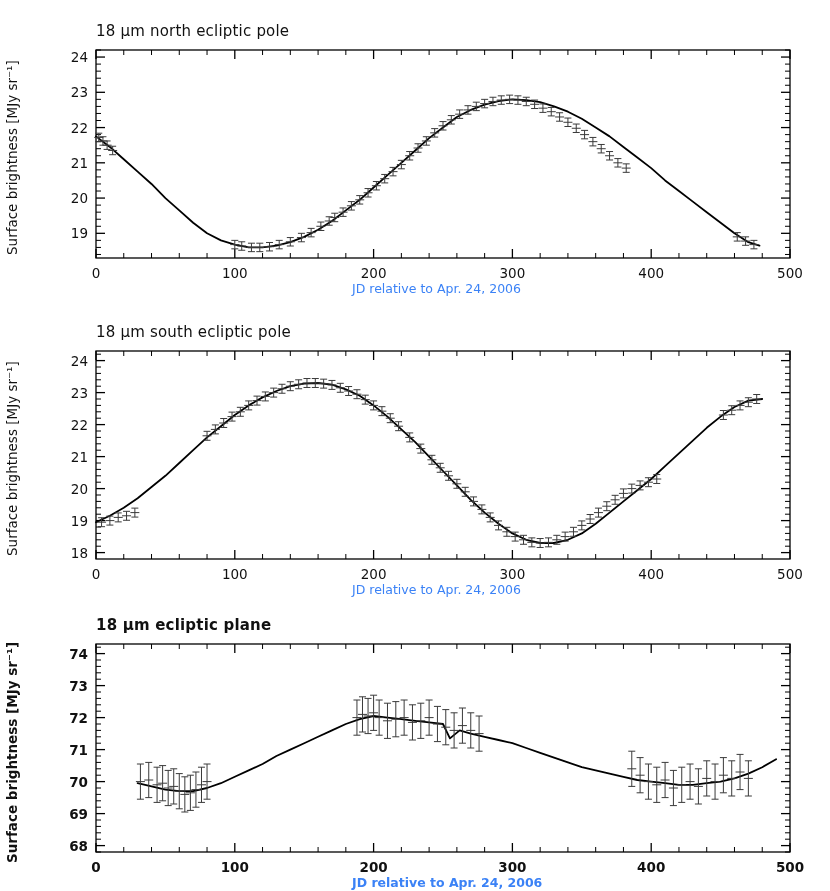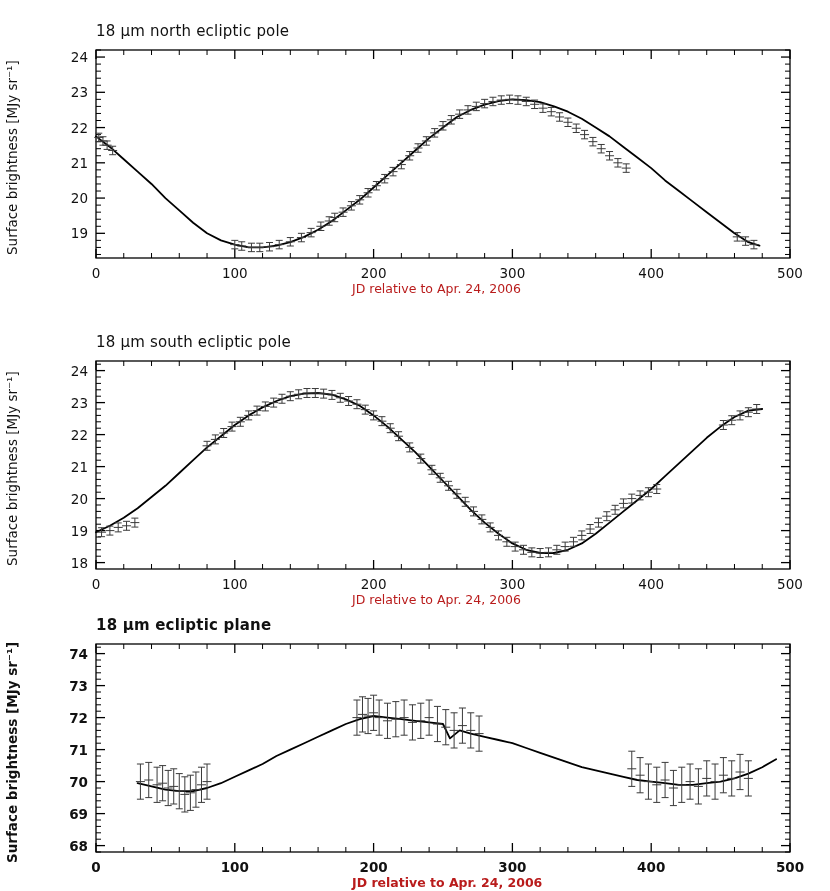--- a/index.html
+++ b/index.html
@@ -44,21 +44,21 @@
     writing-mode: vertical-rl;
     transform: rotate(180deg);
     display: flex;
     align-items: center;
     justify-content: center;
     white-space: nowrap;
   }
   .xlabel {
     position: absolute;
     font-size: 12.5px;
-    color: #b91c1c;
+    color: #3b82f6;
     white-space: nowrap;
   }
   .plot-svg {
     position: absolute;
     left: 0;
     top: 0;
   }
   .tick-text {
     font-family: "DejaVu Sans", sans-serif;
     font-size: 13.5px;
@@ -415,21 +415,21 @@
           <line x1="742.0840000000001" y1="225.3084745762712" x2="749.0840000000001" y2="225.3084745762712"></line>
           <line x1="741.0840000000001" y1="221.0779661016949" x2="750.0840000000001" y2="221.0779661016949"></line>
           <line x1="753.9119999999999" y1="220.3728813559322" x2="753.9119999999999" y2="228.8338983050848"></line>
           <line x1="750.4119999999999" y1="220.3728813559322" x2="757.4119999999999" y2="220.3728813559322"></line>
           <line x1="750.4119999999999" y1="228.8338983050848" x2="757.4119999999999" y2="228.8338983050848"></line>
           <line x1="749.4119999999999" y1="224.60338983050852" x2="758.4119999999999" y2="224.60338983050852"></line>
         </g>
       </svg>
   </div>
 
-  <div class="panel" style="top:14px;">
+  <div class="panel" style="top:4px;">
     <div class="panel-title">18 µm south ecliptic pole</div>
     <div class="ylabel">Surface brightness  [MJy sr⁻¹]</div>
     <div class="xlabel" style="left:352px; top:261px;">JD relative to Apr. 24, 2006</div>
     <svg class="plot-svg" id="svg1" width="830" height="297">
         <rect x="96" y="30" width="694" height="208" fill="none" stroke="#000" stroke-width="1.3"></rect>
         <line x1="96" y1="238" x2="96" y2="229" stroke="#000" stroke-width="1.3"></line>
         <line x1="96" y1="30" x2="96" y2="39" stroke="#000" stroke-width="1.3"></line>
         <text x="96" y="258" text-anchor="middle" class="tick-text">0</text>
         <line x1="234.8" y1="238" x2="234.8" y2="229" stroke="#000" stroke-width="1.3"></line>
         <line x1="234.8" y1="30" x2="234.8" y2="39" stroke="#000" stroke-width="1.3"></line>

